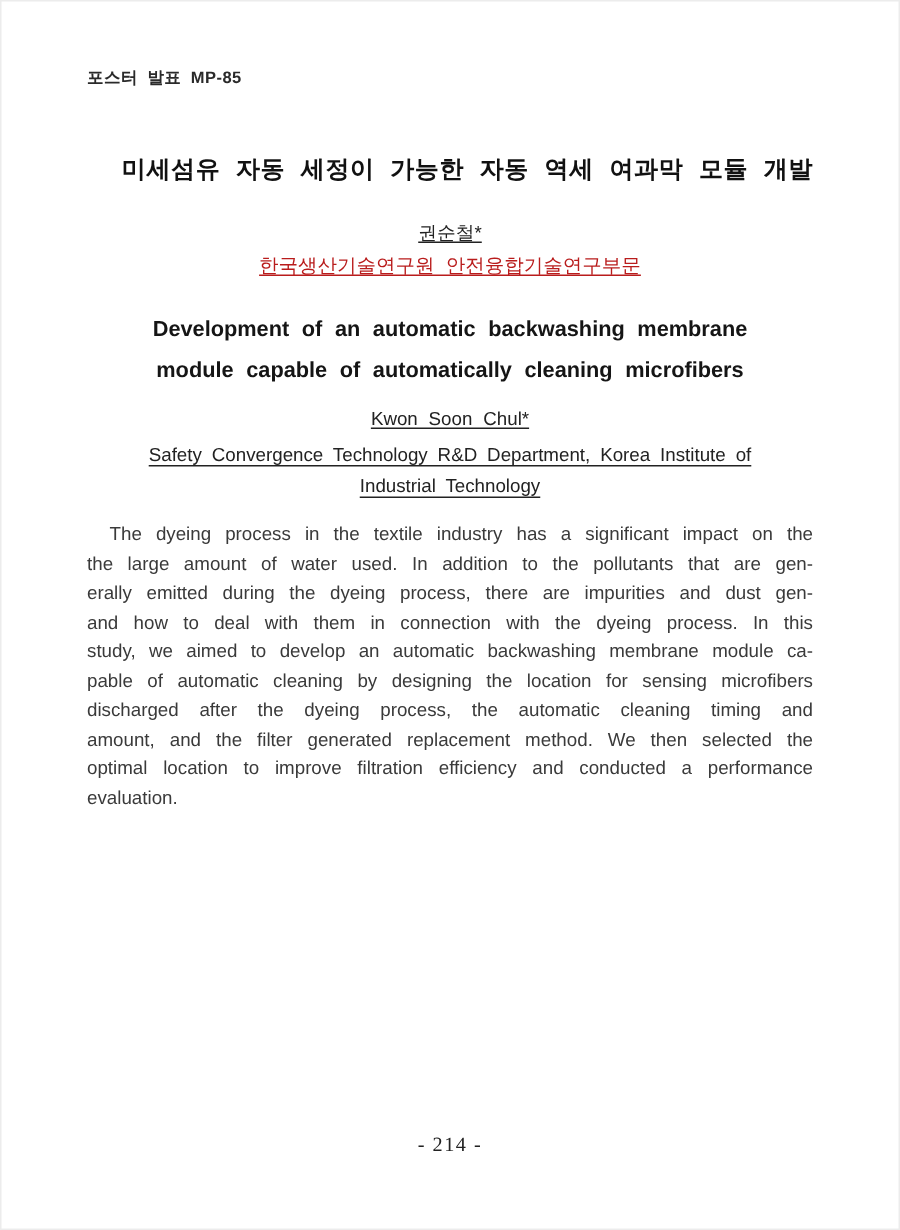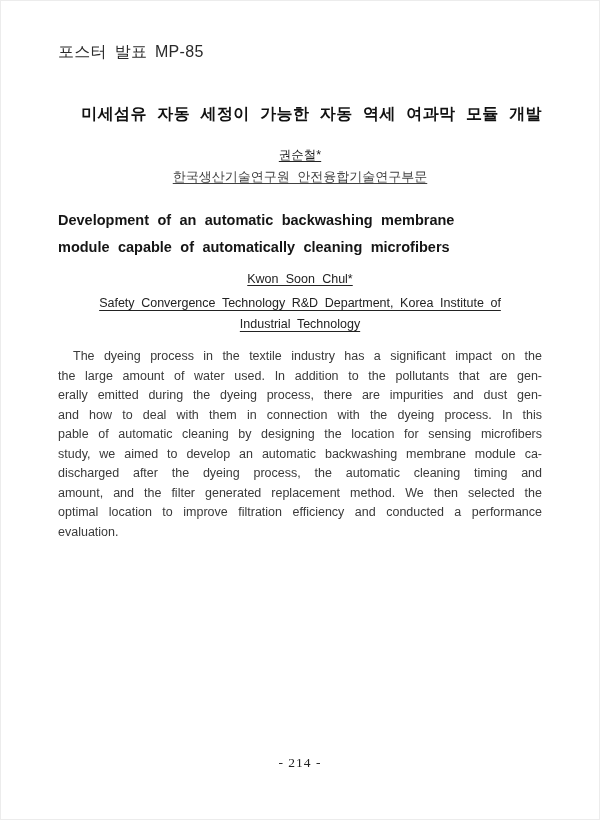--- a/index.html
+++ b/index.html
@@ -10,25 +10,26 @@
     background: #ffffff;
     border: 1px solid #ececec;
     font-family: "Liberation Sans", sans-serif;
     color: #333;
     position: relative;
     overflow: hidden;
   }
   .page { padding: 44px 57px 0 57px; }
 
   .header-label {
-    font-size: 16px;
+    font-size: 11px;
     line-height: 14px;
     color: #2a2a2a;
     letter-spacing: 0.3px;
     word-spacing: 3px;
+    font-weight: bold;
   }
 
   .title-kr {
     margin-top: 44px;
     text-align: right;
     font-weight: bold;
     font-size: 16px;
     line-height: 22px;
     color: #111;
     word-spacing: 0.35em;
@@ -44,29 +45,29 @@
     text-decoration: underline;
     text-underline-offset: 2px;
     word-spacing: 0.1em;
   }
 
   .affil-kr {
     margin-top: 6px;
     text-align: center;
     font-size: 13px;
     line-height: 16px;
-    color: #404040;
+    color: #b91c1c;
     text-decoration: underline;
     text-underline-offset: 2px;
     word-spacing: 0.3em;
   }
 
   .title-en {
     margin-top: 22px;
-    text-align: left;
+    text-align: center;
     font-weight: bold;
     font-size: 14.5px;
     color: #151515;
     word-spacing: 0.3em;
   }
   .title-en .title-en-line { line-height: 27px; }
 
   .author-en {
     margin-top: 10px;
     text-align: center;
@@ -152,23 +153,23 @@
 
       <div class="abstract-line">the large amount of water used. In addition to the pollutants that are gen-</div>
 
       <div class="abstract-line">erally emitted during the dyeing process, there are impurities and dust gen-</div>
 
 
 
 
       <div class="abstract-line">and how to deal with them in connection with the dyeing process. In this</div>
 
+      <div class="abstract-line">study, we aimed to develop an automatic backwashing membrane module ca-</div>
+
       <div class="abstract-line">pable of automatic cleaning by designing the location for sensing microfibers</div>
-
-      <div class="abstract-line">study, we aimed to develop an automatic backwashing membrane module ca-</div>
 
       <div class="abstract-line">discharged after the dyeing process, the automatic cleaning timing and</div>
 
       <div class="abstract-line">amount, and the filter generated replacement method. We then selected the</div>
 
       <div class="abstract-line">optimal location to improve filtration efficiency and conducted a performance</div>
 
       <div class="abstract-line">evaluation.</div>
     </div>
 

